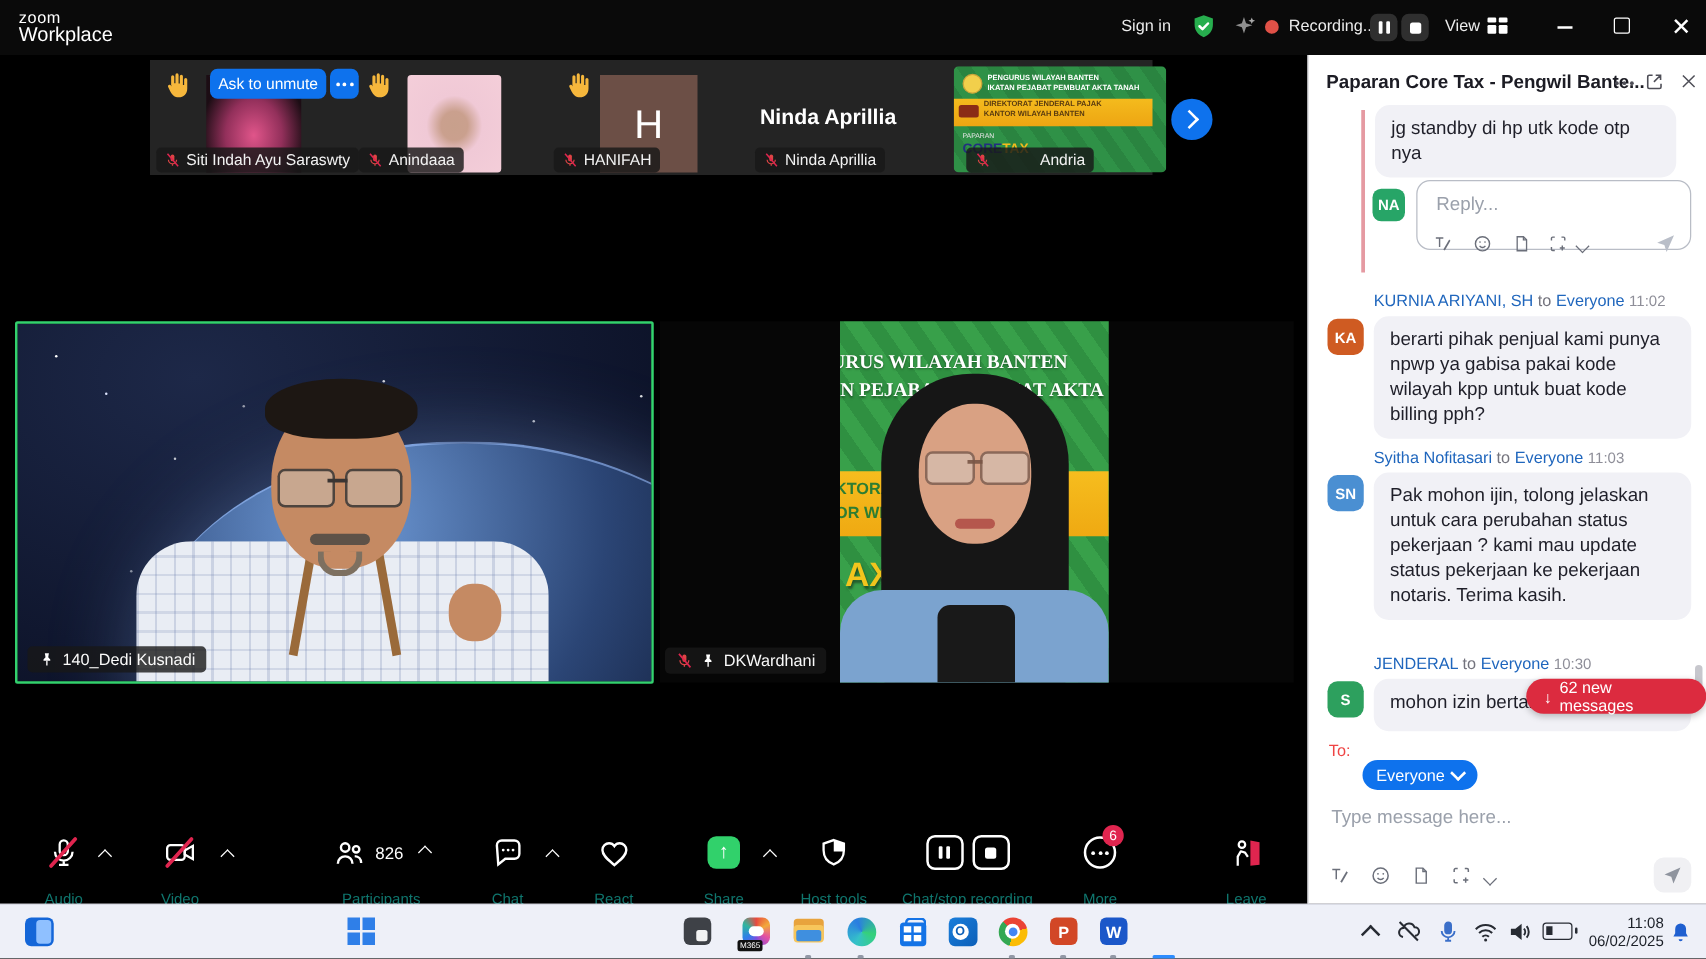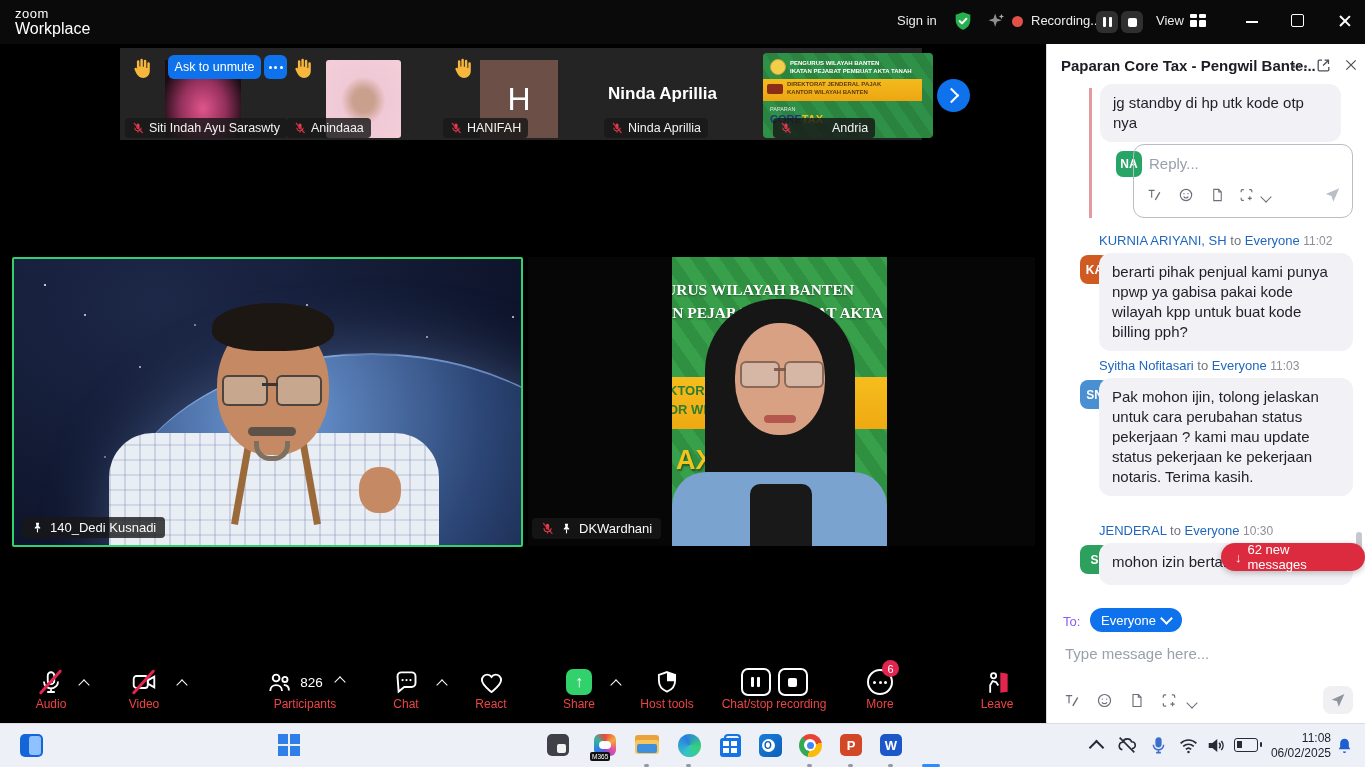--- a/index.html
+++ b/index.html
@@ -32,37 +32,37 @@
   .bluebtn{background:#0E72ED;color:#fff;font-size:12.5px;border-radius:6px;display:flex;align-items:center;justify-content:center;}
   .dots3{display:flex;gap:2.5px;} .dots3 i{width:3px;height:3px;border-radius:50%;background:#fff;}
 
   
   .vid-label{position:absolute;left:8px;bottom:7px;height:21px;display:flex;align-items:center;gap:6px;
              background:rgba(24,24,24,.8);border-radius:4px;padding:0 9px;color:#fafafa;font-size:13px;}
   .lens{border:2px solid rgba(55,50,48,.85);background:rgba(210,235,245,.30);border-radius:6px;}
 
   
   .tool{position:absolute;top:667px;display:flex;flex-direction:column;align-items:center;color:#fff;}
-  .tool-label{font-size:12px;margin-top:0;white-space:nowrap;color:#ef4444;}
+  .tool-label{font-size:12px;margin-top:15px;white-space:nowrap;color:#0f766e;}
   .tool-row{display:flex;align-items:center;gap:7px;height:30px;}
   .chev-up{width:7px;height:7px;border-left:1.8px solid #fff;border-top:1.8px solid #fff;transform:rotate(45deg);}
   .chev-down-w{width:7px;height:7px;border-left:2px solid #fff;border-bottom:2px solid #fff;transform:rotate(-45deg);margin-top:-3px;}
   .slashwrap{position:relative;width:26px;height:26px;}
   .slashwrap::after{content:"";position:absolute;left:11px;top:-3px;width:3px;height:32px;background:#e0254f;border-radius:2px;transform:rotate(42deg);}
   .outbtn{width:26px;height:24px;border:2px solid #fff;border-radius:7px;display:flex;align-items:center;justify-content:center;}
 
   
   .chat{position:absolute;left:1046px;top:44px;width:319px;height:679px;background:#fff;border-left:1px solid #d9d9de;box-sizing:border-box;}
   .chat-title{position:absolute;left:14px;top:13px;font-size:15px;font-weight:bold;color:#1c1c24;white-space:nowrap;}
   .hdr-ico{position:absolute;top:15px;color:#4e4e57;}
   .bubble{position:absolute;background:#f1f1f6;border-radius:12px;padding:9px 13px;font-size:15px;line-height:20px;color:#1f1f29;}
   .sender-line{position:absolute;font-size:13px;white-space:nowrap;}
   .sender{color:#1f66bd;} .toword{color:#73737d;} .rcpt{color:#1f66bd;} .mtime{color:#8e8e98;font-size:12px;}
   .avatar{position:absolute;width:29px;height:29px;border-radius:8px;color:#fff;font-size:12px;font-weight:bold;
-          display:flex;align-items:center;justify-content:center;margin-left:18px;}
+          display:flex;align-items:center;justify-content:center;}
   .threadline{position:absolute;left:42px;top:0;width:3px;background:#e59aa2;}
   .cmp-ico{color:#6b6f7a;display:flex;align-items:center;}
   .newmsg{position:absolute;background:#dc2b3f;color:#fff;font-size:13px;border-radius:15px;height:28px;
           display:flex;align-items:center;gap:6px;padding:0 14px;box-shadow:0 2px 6px rgba(0,0,0,.25);}
   .privacy{position:absolute;left:0;width:319px;height:23px;background:#f5f6f8;display:flex;align-items:center;justify-content:center;
            gap:6px;color:#5e6570;font-size:12.5px;}
   .toprow-pill{background:#0E72ED;color:#fff;font-size:13px;border-radius:14px;height:24px;display:flex;align-items:center;gap:6px;padding:0 11px;}
   .ghost-input{border:none;outline:none;font-size:15px;color:#1f1f29;background:transparent;font-family:"Liberation Sans",sans-serif;}
   .ghost-input::placeholder{color:#9aa0ab;}
 
@@ -395,21 +395,21 @@
     <div class="hdr-ico" style="left:296px;top:13px;">
       <svg width="16" height="16" viewBox="0 0 24 24" stroke="#4e4e57" stroke-width="1.8">
           <path d="M5 5l14 14M19 5L5 19"></path>
         </svg>
     </div>
 
     <div class="threadline" style="top:44px;height:130px;"></div>
     <div class="bubble" style="left:53px;top:40px;width:215px;">jg standby di hp utk kode otp nya</div>
 
     <div class="avatar" style="left:51px;top:107px;width:26px;height:26px;background:#27a567;border-radius:7px;">NA</div>
-    <div class="abs" style="left:86px;top:100px;width:220px;height:74px;border:1.5px solid #b9bdc6;border-radius:11px;box-sizing:border-box;">
+    <div class="abs" style="left:86px;top:100px;width:220px;height:56px;border:1.5px solid #b9bdc6;border-radius:11px;box-sizing:border-box;">
       <input class="ghost-input" style="position: absolute; left: 13px; top: 9px; width: 180px;" placeholder="Reply...">
       <div class="abs cmp-ico" style="left:12px;top:42px;">
           <svg width="16" height="16" viewBox="0 0 24 24" fill="none" stroke="#6b6f7a" stroke-width="1.7">
             <path d="M4 5h9M8.5 5v11"></path>
             <path d="M13 19L20 7l1.5 1.5L14.8 20z" fill="#6b6f7a" stroke="none"></path>
           </svg>
         </div>
       <div class="abs cmp-ico" style="left:44px;top:42px;">
           <svg width="16" height="16" viewBox="0 0 24 24" fill="none" stroke="#6b6f7a" stroke-width="1.7">
             <circle cx="12" cy="12" r="8.5"></circle>
@@ -455,21 +455,21 @@
     <div class="bubble" style="left:52px;top:499px;width:228px;height:24px;overflow:hidden;white-space:nowrap;">mohon izin bertan</div>
 
     <div class="abs" style="right:3px;top:488px;width:6px;height:22px;border-radius:3px;background:#c7c7cd;"></div>
 
     <div class="newmsg" style="left:174px;top:499px;">
       <span>↓</span>
       <span>62 new messages</span>
     </div>
 
 
-    <div class="abs" style="left:16px;top:570px;font-size:13px;color:#8b5cf6;">To:</div>
+    <div class="abs" style="left:16px;top:549px;font-size:13px;color:#ef4444;">To:</div>
     <div class="toprow-pill abs" style="left:43px;top:564px;">
       <span>Everyone</span>
       <span class="chev-down-w"></span>
     </div>
     <input class="ghost-input" style="position: absolute; left: 16px; top: 600px; width: 280px;" placeholder="Type message here...">
     <div class="abs cmp-ico" style="left:16px;top:648px;">
         <svg width="17" height="17" viewBox="0 0 24 24" fill="none" stroke="#6b6f7a" stroke-width="1.7">
           <path d="M4 5h9M8.5 5v11"></path>
           <path d="M13 19L20 7l1.5 1.5L14.8 20z" fill="#6b6f7a" stroke="none"></path>
         </svg>

